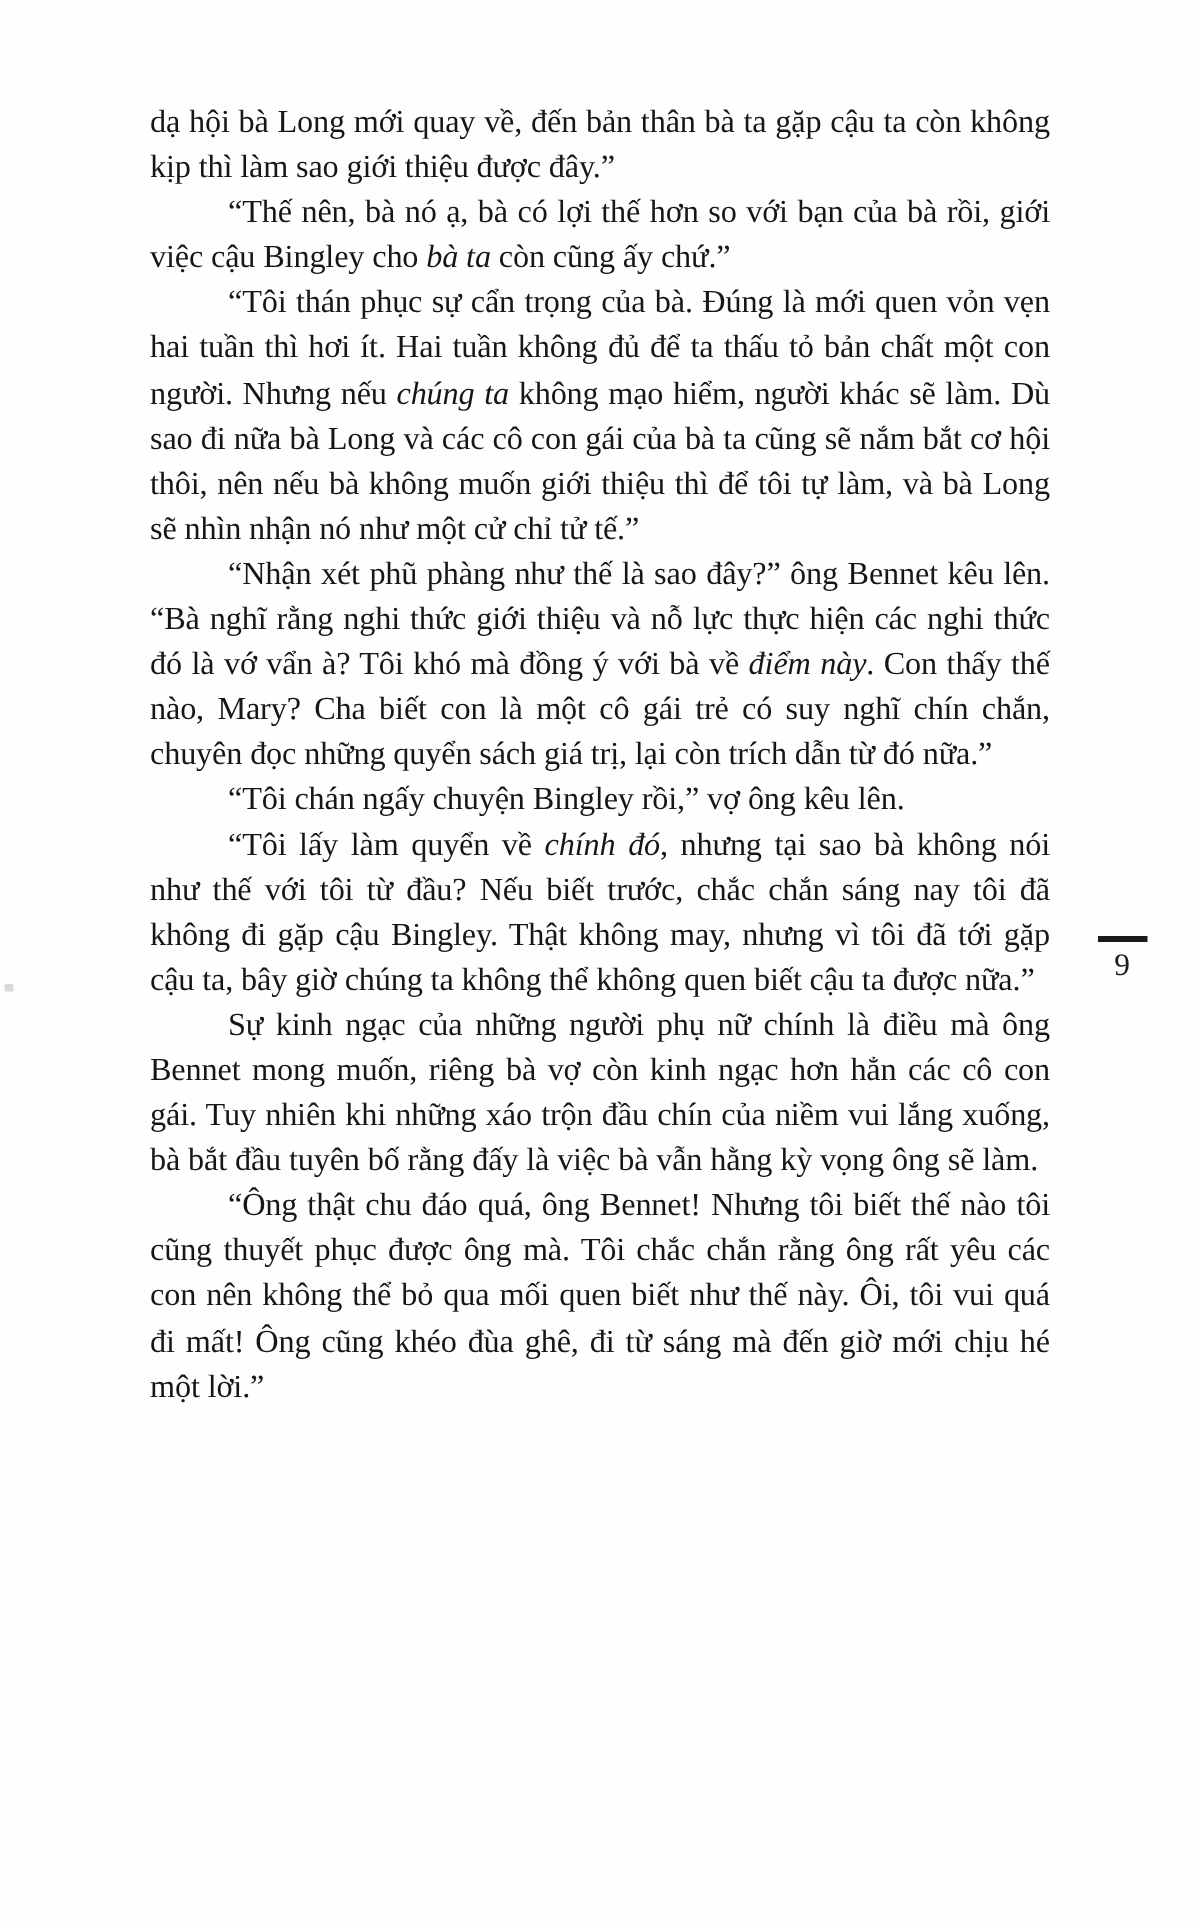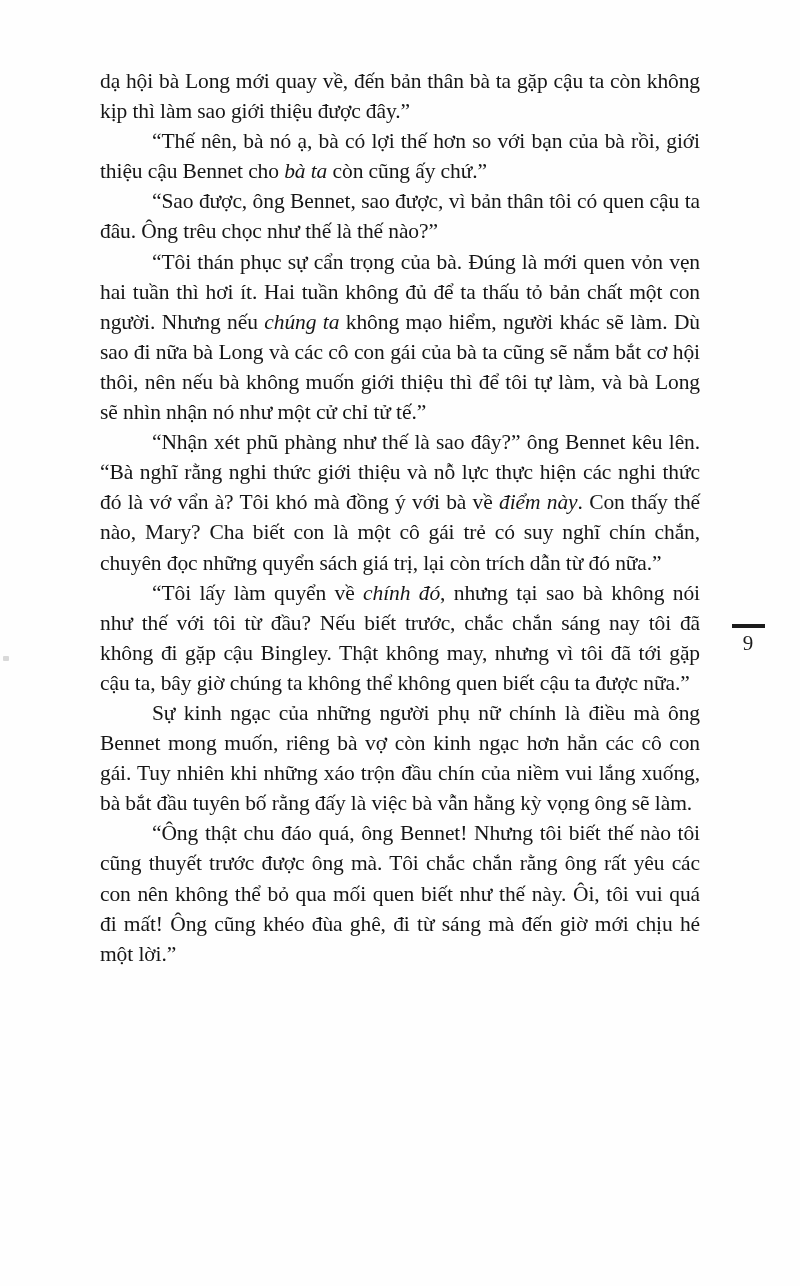--- a/index.html
+++ b/index.html
@@ -65,27 +65,27 @@
     border-radius: 1px;
   }
 </style>
 </head>
 <body>
 
 <div class="page">
 
   <div class="text-block" id="text-block">
       <p class="para"><span>dạ hội bà Long mới quay về, đến bản thân bà ta gặp cậu ta còn không kịp thì làm sao giới thiệu được đây.”</span></p>
-      <p class="para indent"><span>“Thế nên, bà nó ạ, bà có lợi thế hơn so với bạn của bà rồi, giới thiệu cậu Bennet cho </span><span class="em">bà ta</span><span> còn cũng ấy chứ.”</span></p>
-      <p class="para indent"><span>“Sao được, ông Bennet, sao được, vì bản thân tôi có quen cậu ta đâu. Ông trêu chọc như thế là thế nào?”</span></p>
+      <p class="para indent"><span>“Thế nên, bà nó ạ, bà có lợi thế hơn so với bạn của bà rồi, giới việc cậu Bingley cho </span><span class="em">bà ta</span><span> còn cũng ấy chứ.”</span></p>
       <p class="para indent"><span>“Tôi thán phục sự cẩn trọng của bà. Đúng là mới quen vỏn vẹn hai tuần thì hơi ít. Hai tuần không đủ để ta thấu tỏ bản chất một con người. Nhưng nếu </span><span class="em">chúng ta</span><span> không mạo hiểm, người khác sẽ làm. Dù sao đi nữa bà Long và các cô con gái của bà ta cũng sẽ nắm bắt cơ hội thôi, nên nếu bà không muốn giới thiệu thì để tôi tự làm, và bà Long sẽ nhìn nhận nó như một cử chỉ tử tế.”</span></p>
       <p class="para indent"><span>“Nhận xét phũ phàng như thế là sao đây?” ông Bennet kêu lên. “Bà nghĩ rằng nghi thức giới thiệu và nỗ lực thực hiện các nghi thức đó là vớ vẩn à? Tôi khó mà đồng ý với bà về </span><span class="em">điểm này</span><span>. Con thấy thế nào, Mary? Cha biết con là một cô gái trẻ có suy nghĩ chín chắn, chuyên đọc những quyển sách giá trị, lại còn trích dẫn từ đó nữa.”</span></p>
+      <p class="para indent"><span>“Tôi chán ngấy chuyện Bingley rồi,” vợ ông kêu lên.</span></p>
       <p class="para indent"><span>“Tôi lấy làm quyển về </span><span class="em">chính đó</span><span>, nhưng tại sao bà không nói như thế với tôi từ đầu? Nếu biết trước, chắc chắn sáng nay tôi đã không đi gặp cậu Bingley. Thật không may, nhưng vì tôi đã tới gặp cậu ta, bây giờ chúng ta không thể không quen biết cậu ta được nữa.”</span></p>
       <p class="para indent"><span>Sự kinh ngạc của những người phụ nữ chính là điều mà ông Bennet mong muốn, riêng bà vợ còn kinh ngạc hơn hẳn các cô con gái. Tuy nhiên khi những xáo trộn đầu chín của niềm vui lắng xuống, bà bắt đầu tuyên bố rằng đấy là việc bà vẫn hằng kỳ vọng ông sẽ làm.</span></p>
-      <p class="para indent"><span>“Ông thật chu đáo quá, ông Bennet! Nhưng tôi biết thế nào tôi cũng thuyết trước được ông mà. Tôi chắc chắn rằng ông rất yêu các con nên không thể bỏ qua mối quen biết như thế này. Ôi, tôi vui quá đi mất! Ông cũng khéo đùa ghê, đi từ sáng mà đến giờ mới chịu hé một lời.”</span></p>
+      <p class="para indent"><span>“Ông thật chu đáo quá, ông Bennet! Nhưng tôi biết thế nào tôi cũng thuyết phục được ông mà. Tôi chắc chắn rằng ông rất yêu các con nên không thể bỏ qua mối quen biết như thế này. Ôi, tôi vui quá đi mất! Ông cũng khéo đùa ghê, đi từ sáng mà đến giờ mới chịu hé một lời.”</span></p>
     </div>
 
   <div class="page-marker">
     <div class="rule"></div>
     <div class="num">9</div>
   </div>
 
   <div class="scan-speck"></div>
 
 </div>

